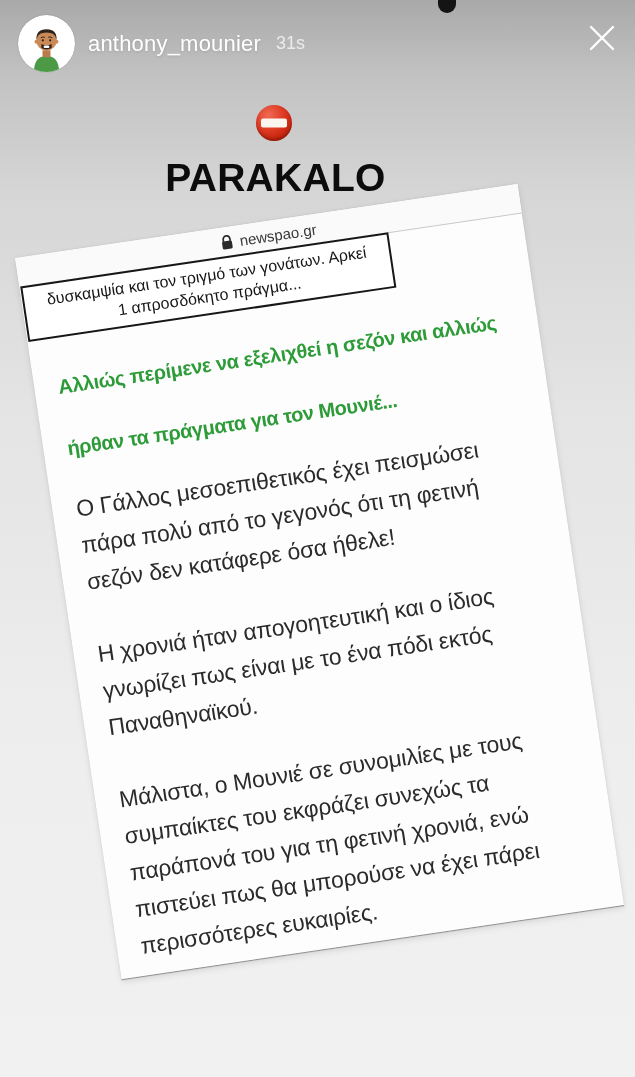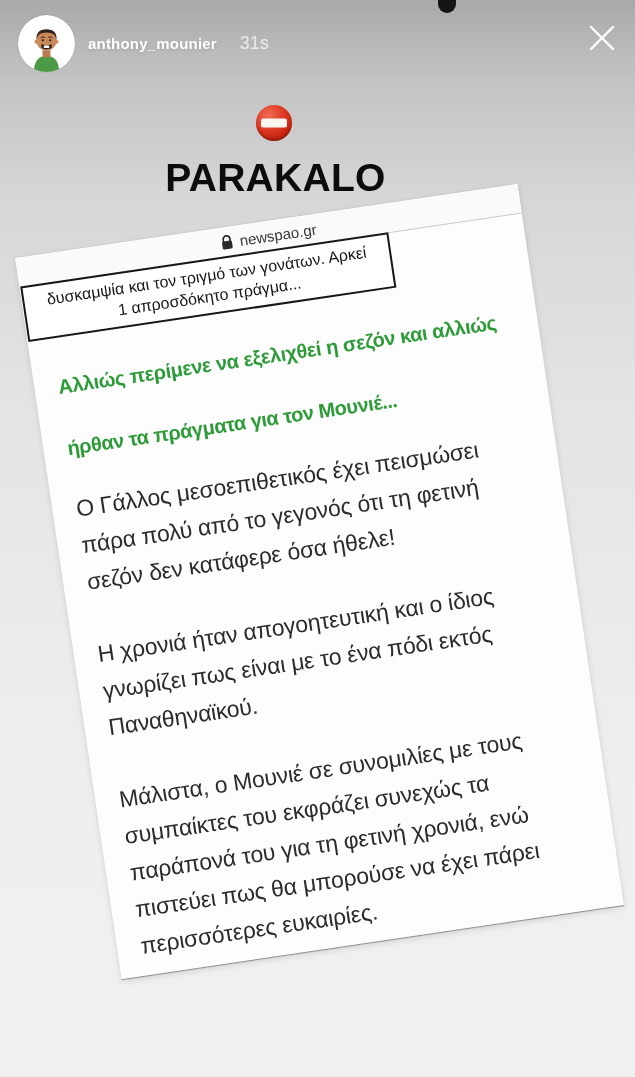--- a/index.html
+++ b/index.html
@@ -9,23 +9,23 @@
     background:linear-gradient(180deg,#a9a9a9 0%,#c2c2c2 7%,#d6d6d6 18%,#e4e4e4 38%,#eeeeee 70%,#f1f1f1 100%);
   }
   
   .top-dot{position:absolute;left:438px;top:-3px;width:18px;height:16px;background:#141414;
     border-radius:4px 4px 10px 10px;}
   
   .header{position:absolute;top:15px;left:18px;display:flex;align-items:center;gap:13px;}
   .avatar{width:57px;height:57px;border-radius:50%;overflow:hidden;flex:0 0 auto;
     box-shadow:0 0 0 1px rgba(0,0,0,0.04);}
   .avatar svg{display:block;}
-  .username{color:#ffffff;font-size:15px;font-weight:bold;letter-spacing:.2px;
+  .username{color:#ffffff;font-size:22px;font-weight:normal;letter-spacing:.2px;
     text-shadow:0 1px 3px rgba(0,0,0,.12);}
-  .timestamp{color:rgba(255,255,255,.72);font-size:18px;margin-left:10px;}
+  .timestamp{color:rgba(255,255,255,.72);font-size:18px;margin-left:2px;}
   .close-btn{position:absolute;top:20px;right:15px;width:36px;height:36px;cursor:pointer;
     background:none;border:none;padding:0;}
   
   .story-title{position:absolute;top:96px;left:-42px;width:635px;text-align:center;
     font-size:39px;line-height:1.4;font-weight:800;color:#0c0c0c;letter-spacing:.3px;}
   .title-line{white-space:nowrap;}
   .no-entry{display:inline-block;position:relative;width:36px;height:36px;border-radius:50%;
     vertical-align:-5px;margin-right:3px;
     background:radial-gradient(circle at 35% 28%,#ef6a54 0%,#dd3822 45%,#bc1d07 80%,#9e1402 100%);
     box-shadow:inset 0 -2px 3px rgba(0,0,0,.25);}

